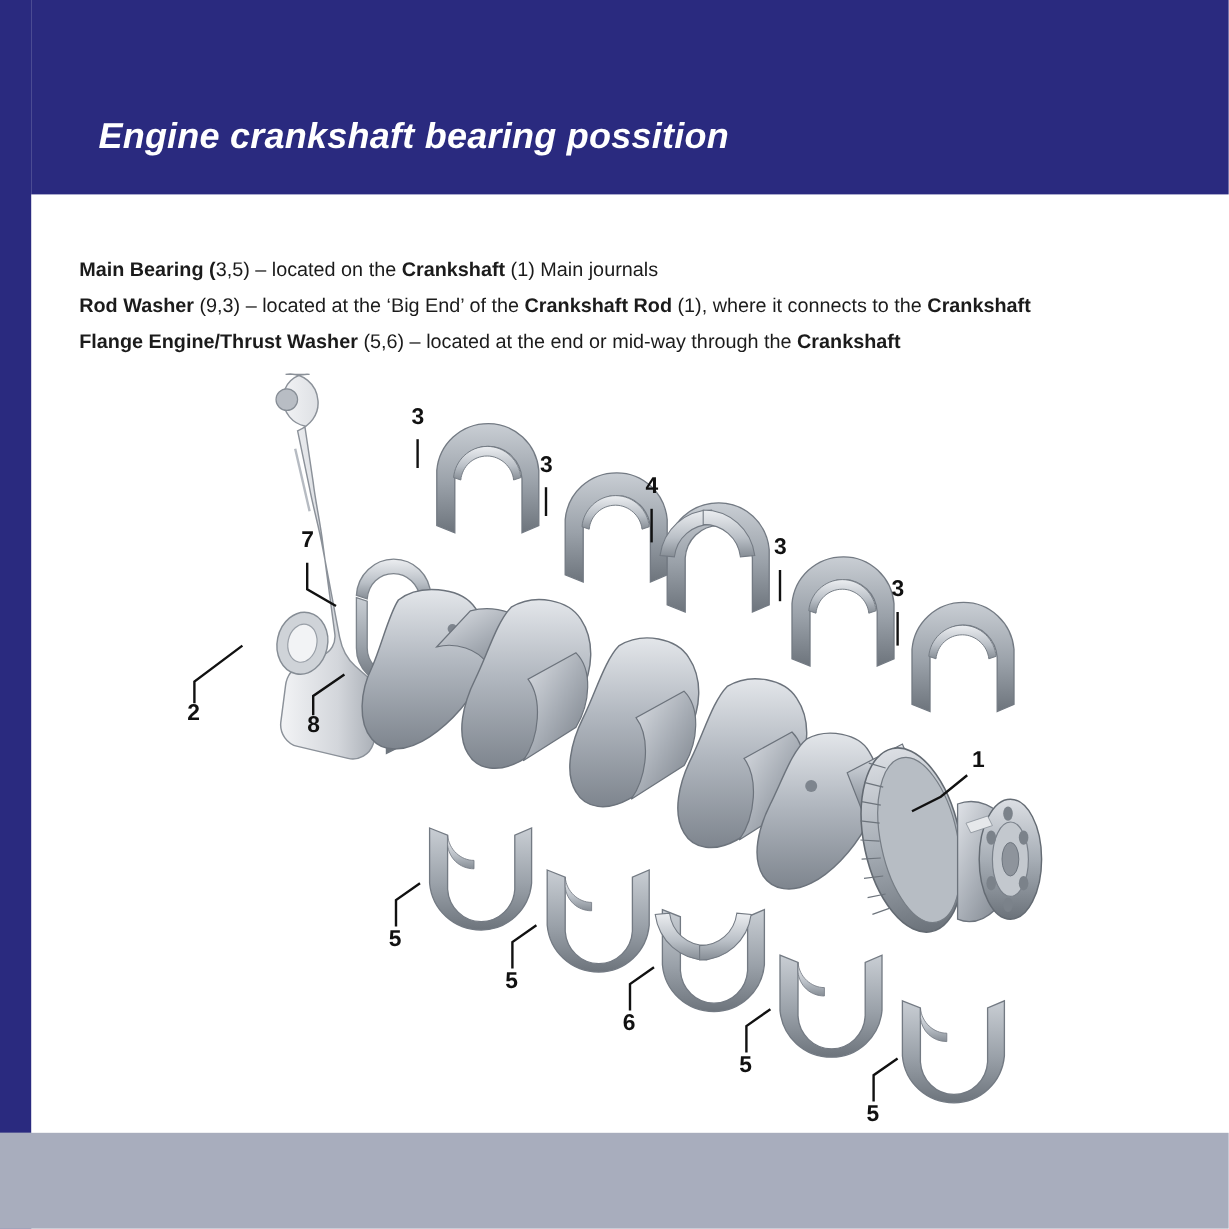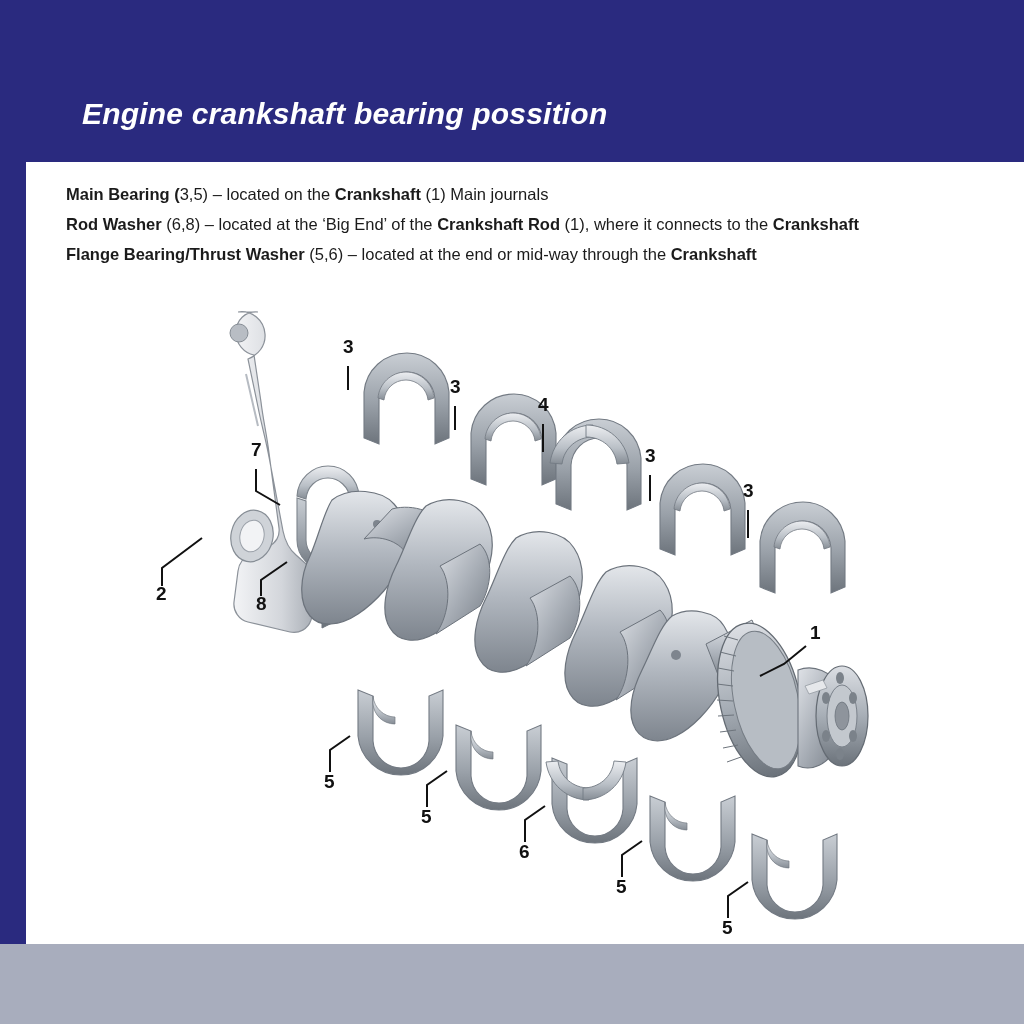--- a/index.html
+++ b/index.html
@@ -43,21 +43,21 @@
     font-style: italic;
     font-weight: bold;
     color: #ffffff;
     letter-spacing: 0.2px;
     white-space: nowrap;
   }
   
   .text-block {
     position: absolute;
     left: 66px;
-    top: 181px;
+    top: 212px;
     width: 930px;
     font-size: 16.5px;
     color: #1b1b1b;
     line-height: 26px;
   }
   .text-line {
     white-space: nowrap;
     margin-bottom: 4px;
   }
   .text-line b { font-weight: bold; }
@@ -100,22 +100,22 @@
 <div class="page">
 
   <div class="left-stripe" style="background: rgb(42, 42, 127);"></div>
 
   <div class="header-band" style="background: rgb(42, 42, 127);">
   </div>
   <div class="header-title" style="color: rgb(255, 255, 255);">Engine crankshaft bearing possition</div>
 
   <div class="text-block">
     <div class="text-line"><b>Main Bearing (</b><span>3,5) – located on the </span><b>Crankshaft</b><span> (1) Main journals</span></div>
-    <div class="text-line"><b>Rod Washer</b><span> (6,8) – located at the ‘Big End’ of the </span><b>Crankshaft Rod</b><span> (1), where it connects to the </span><b>Crankshaft</b></div>
-    <div class="text-line"><b>Flange Bearing/Thrust Washer</b><span> (5,6) – located at the end or mid-way through the </span><b>Crankshaft</b></div>
+    <div class="text-line"><b>Rod Washer</b><span> (9,3) – located at the ‘Big End’ of the </span><b>Crankshaft Rod</b><span> (1), where it connects to the </span><b>Crankshaft</b></div>
+    <div class="text-line"><b>Flange Engine/Thrust Washer</b><span> (5,6) – located at the end or mid-way through the </span><b>Crankshaft</b></div>
   </div>
 
   <div class="figure">
     <svg width="950" height="640" viewBox="0 0 950 640" xmlns="http://www.w3.org/2000/svg">
       <defs>
         <linearGradient id="gMetal" x1="0" y1="0" x2="0" y2="1">
           <stop offset="0%" stop-color="#e3e6ea"></stop>
           <stop offset="45%" stop-color="#b2b8c0"></stop>
           <stop offset="100%" stop-color="#7e858e"></stop>
         </linearGradient>

